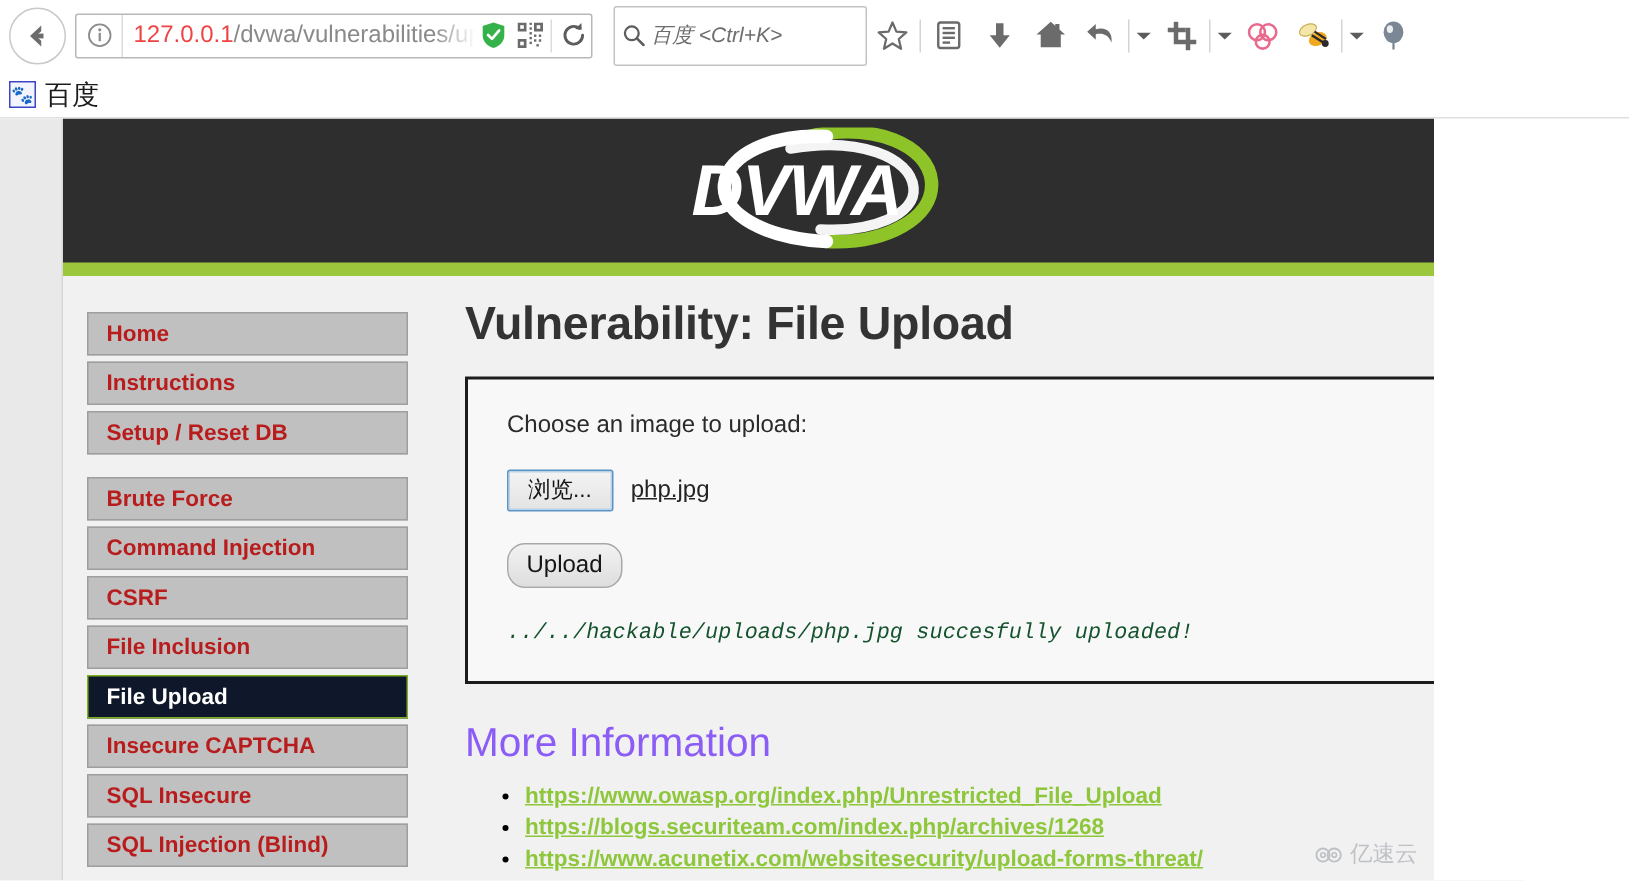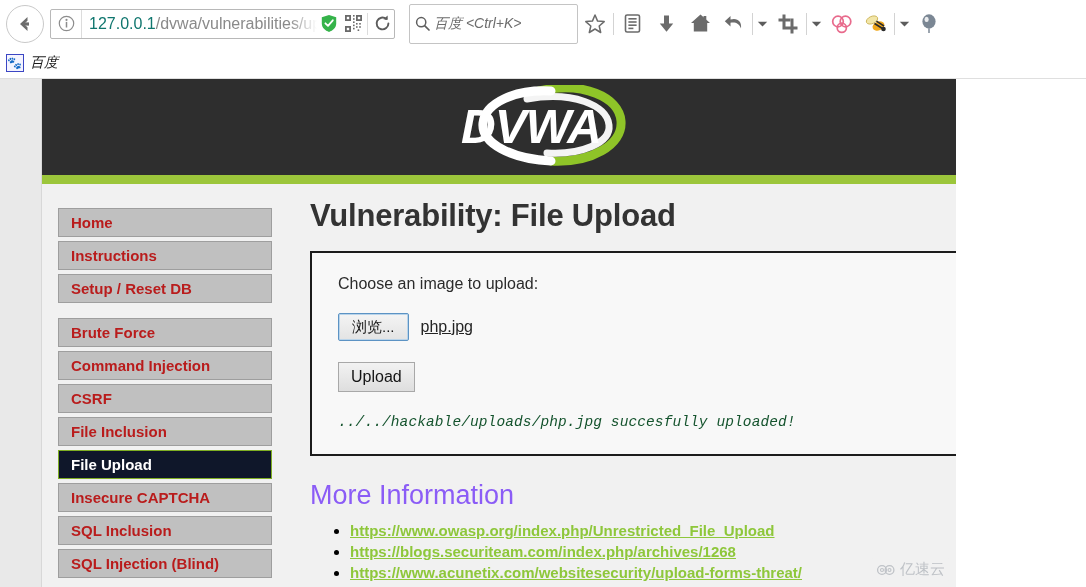--- a/index.html
+++ b/index.html
@@ -66,21 +66,21 @@
     flex: 1 1 auto;
     overflow: hidden;
     white-space: nowrap;
     padding-left: 7px;
     font-size: 16px;
     line-height: 28px;
     color: #7d7d7d;
     mask-image: linear-gradient(to right, #000 88%, transparent 100%);
     -webkit-mask-image: linear-gradient(to right, #000 88%, transparent 100%);
   }
-  #url-host { color: #0f766e; }
+  #url-host { color: #ef4444; }
   #url-path { color: #8a8a8a; }
   .url-icon {
     flex: 0 0 auto;
     width: 24px;
     height: 28px;
     display: flex;
     align-items: center;
     justify-content: center;
   }
   #reload-sep {
@@ -141,23 +141,22 @@
     background: #ffffff;
     border-bottom: 1px solid #dfdfdf;
   }
   .bookmark {
     display: flex;
     align-items: center;
     padding: 2px 6px 2px 2px;
     gap: 6px;
   }
   .bm-label {
-    font-size: 14px;
+    font-size: 18px;
     color: #1b1b1b;
-    font-style: italic;
   }
   #bm-favicon {
     width: 18px;
     height: 18px;
     border: 1px solid #3b46c4;
     background: #f4f4ff;
     display: flex;
     align-items: center;
     justify-content: center;
     font-size: 12px;
@@ -287,21 +286,21 @@
     line-height: 18px;
   }
   #file-name {
     font-size: 16px;
     color: #242424;
     text-decoration: underline;
   }
   #upload-button {
     background: linear-gradient(to bottom, #f2f2f2, #dedede);
     border: 1px solid #a8a8a8;
-    border-radius: 0;
+    border-radius: 12px;
     font-size: 16px;
     color: #151515;
     padding: 4px 12px;
     line-height: 20px;
     display: inline-block;
     margin-bottom: 22px;
   }
   #upload-result {
     font-family: "Liberation Mono", "DejaVu Sans Mono", monospace;
     font-size: 14.5px;
@@ -536,21 +535,21 @@
           <div class="menu-item">Instructions</div>
           <div class="menu-item">Setup / Reset DB</div>
         </div>
         <div class="menu-group">
           <div class="menu-item">Brute Force</div>
           <div class="menu-item">Command Injection</div>
           <div class="menu-item">CSRF</div>
           <div class="menu-item">File Inclusion</div>
           <div class="menu-item active">File Upload</div>
           <div class="menu-item">Insecure CAPTCHA</div>
-          <div class="menu-item">SQL Inclusion</div>
+          <div class="menu-item">SQL Insecure</div>
           <div class="menu-item">SQL Injection (Blind)</div>
         </div>
       </div>
 
       <div id="content">
 
         <h1 id="page-title">Vulnerability: File Upload</h1>
 
         <div id="vuln-box">
           <div id="upload-label">Choose an image to upload:</div>

